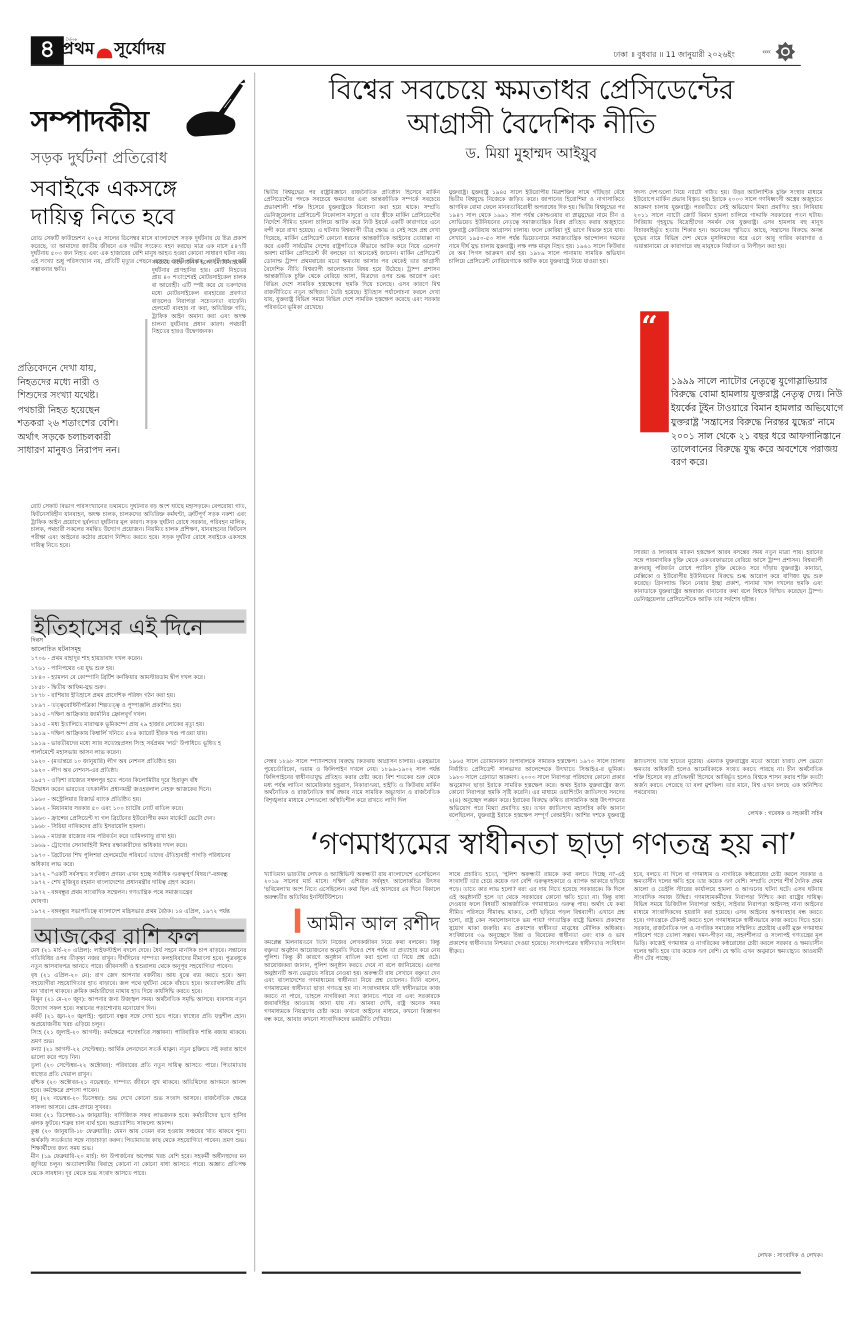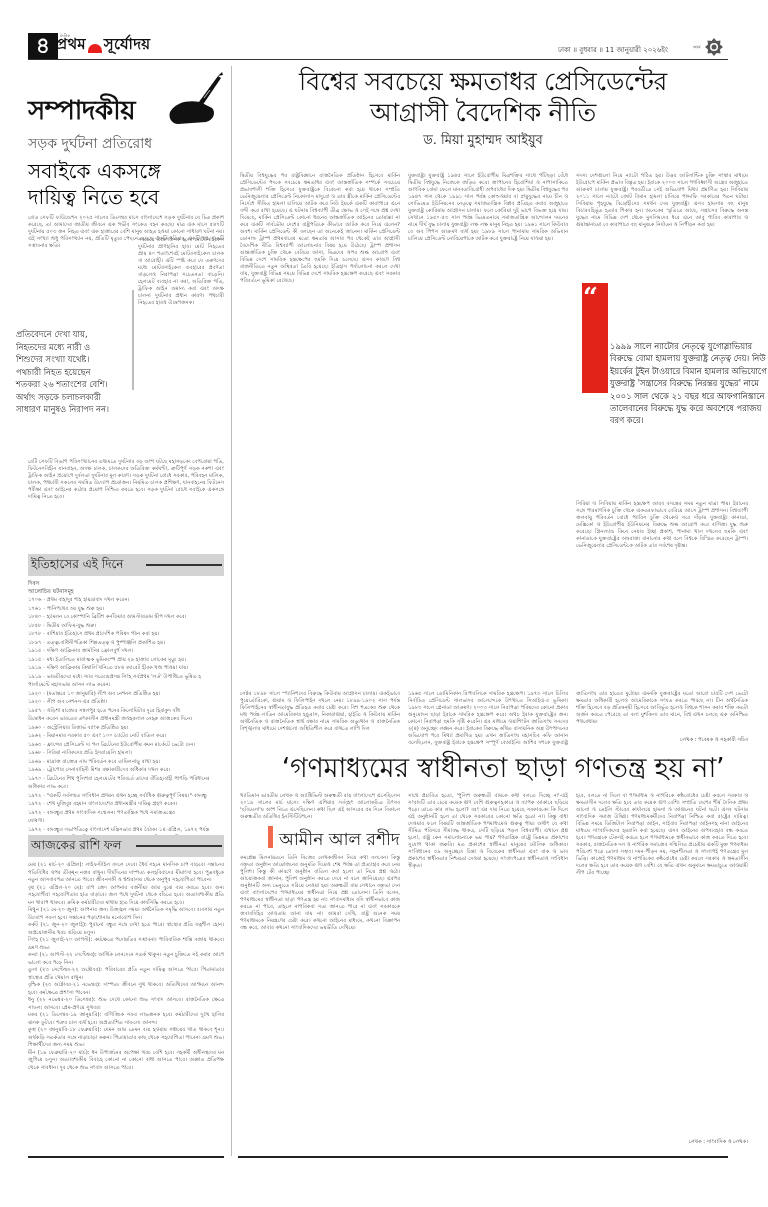--- a/index.html
+++ b/index.html
@@ -24,21 +24,21 @@
   .editorial-title { position: absolute; left: 0; top: 26px; font: bold 26px "DejaVu Serif", serif; color: #111; letter-spacing: -0.5px; }
   .pen-icon { position: absolute; left: 138px; top: 8px; width: 58px; height: 55px; }
   .kicker { font-size: 14px; color: #555; margin-top: 8px; }
   .ed-headline { font-size: 20px; line-height: 26px; color: #000000; margin-top: 2px; }
   .ed-body { font-size: 5.2px; line-height: 7px; color: #444; text-align: justify; margin-top: 4px; }
   .pull-quote-left { position: absolute; left: 0; top: 234px; width: 100px; font-size: 8.4px; line-height: 12.5px; color: #333; }
   .ed-body-right { position: absolute; left: 110px; top: 171px; width: 86px; font-size: 5.2px; line-height: 7px; color: #444; text-align: justify; }
   .ed-body-bottom { position: absolute; left: 0; top: 395px; width: 196px; font-size: 5.2px; line-height: 7px; color: #444; text-align: justify; }
 
   .section-bar { background: #d3d3d3; height: 22px; position: relative; margin-top: 6px; }
-  .section-bar .label { position: absolute; left: 3px; top: 1px; font-size: 12px; color: #222; }
+  .section-bar .label { position: absolute; left: 3px; top: 1px; font-size: 20px; color: #222; }
   .section-bar .rule { position: absolute; right: 2px; top: 10px; height: 2px; background: #333; }
   .hist { position: absolute; left: 28px; top: 555px; width: 196px; }
   .hist-sub { font-size: 5.5px; color: #333; line-height: 8px; }
   .hist-list { list-style: none; font-size: 5.2px; line-height: 8.5px; color: #444; }
   .hist-list li { white-space: nowrap; overflow: hidden; text-overflow: clip; }
   .rashi { position: absolute; left: 28px; top: 836px; width: 196px; }
   .rashi-body { font-size: 5.2px; line-height: 7.5px; color: #444; text-align: justify; margin-top: 4px; }
   .rashi-body p { margin-bottom: 0; }
   .bottom-rule { position: absolute; height: 2px; background: #222; }
 

